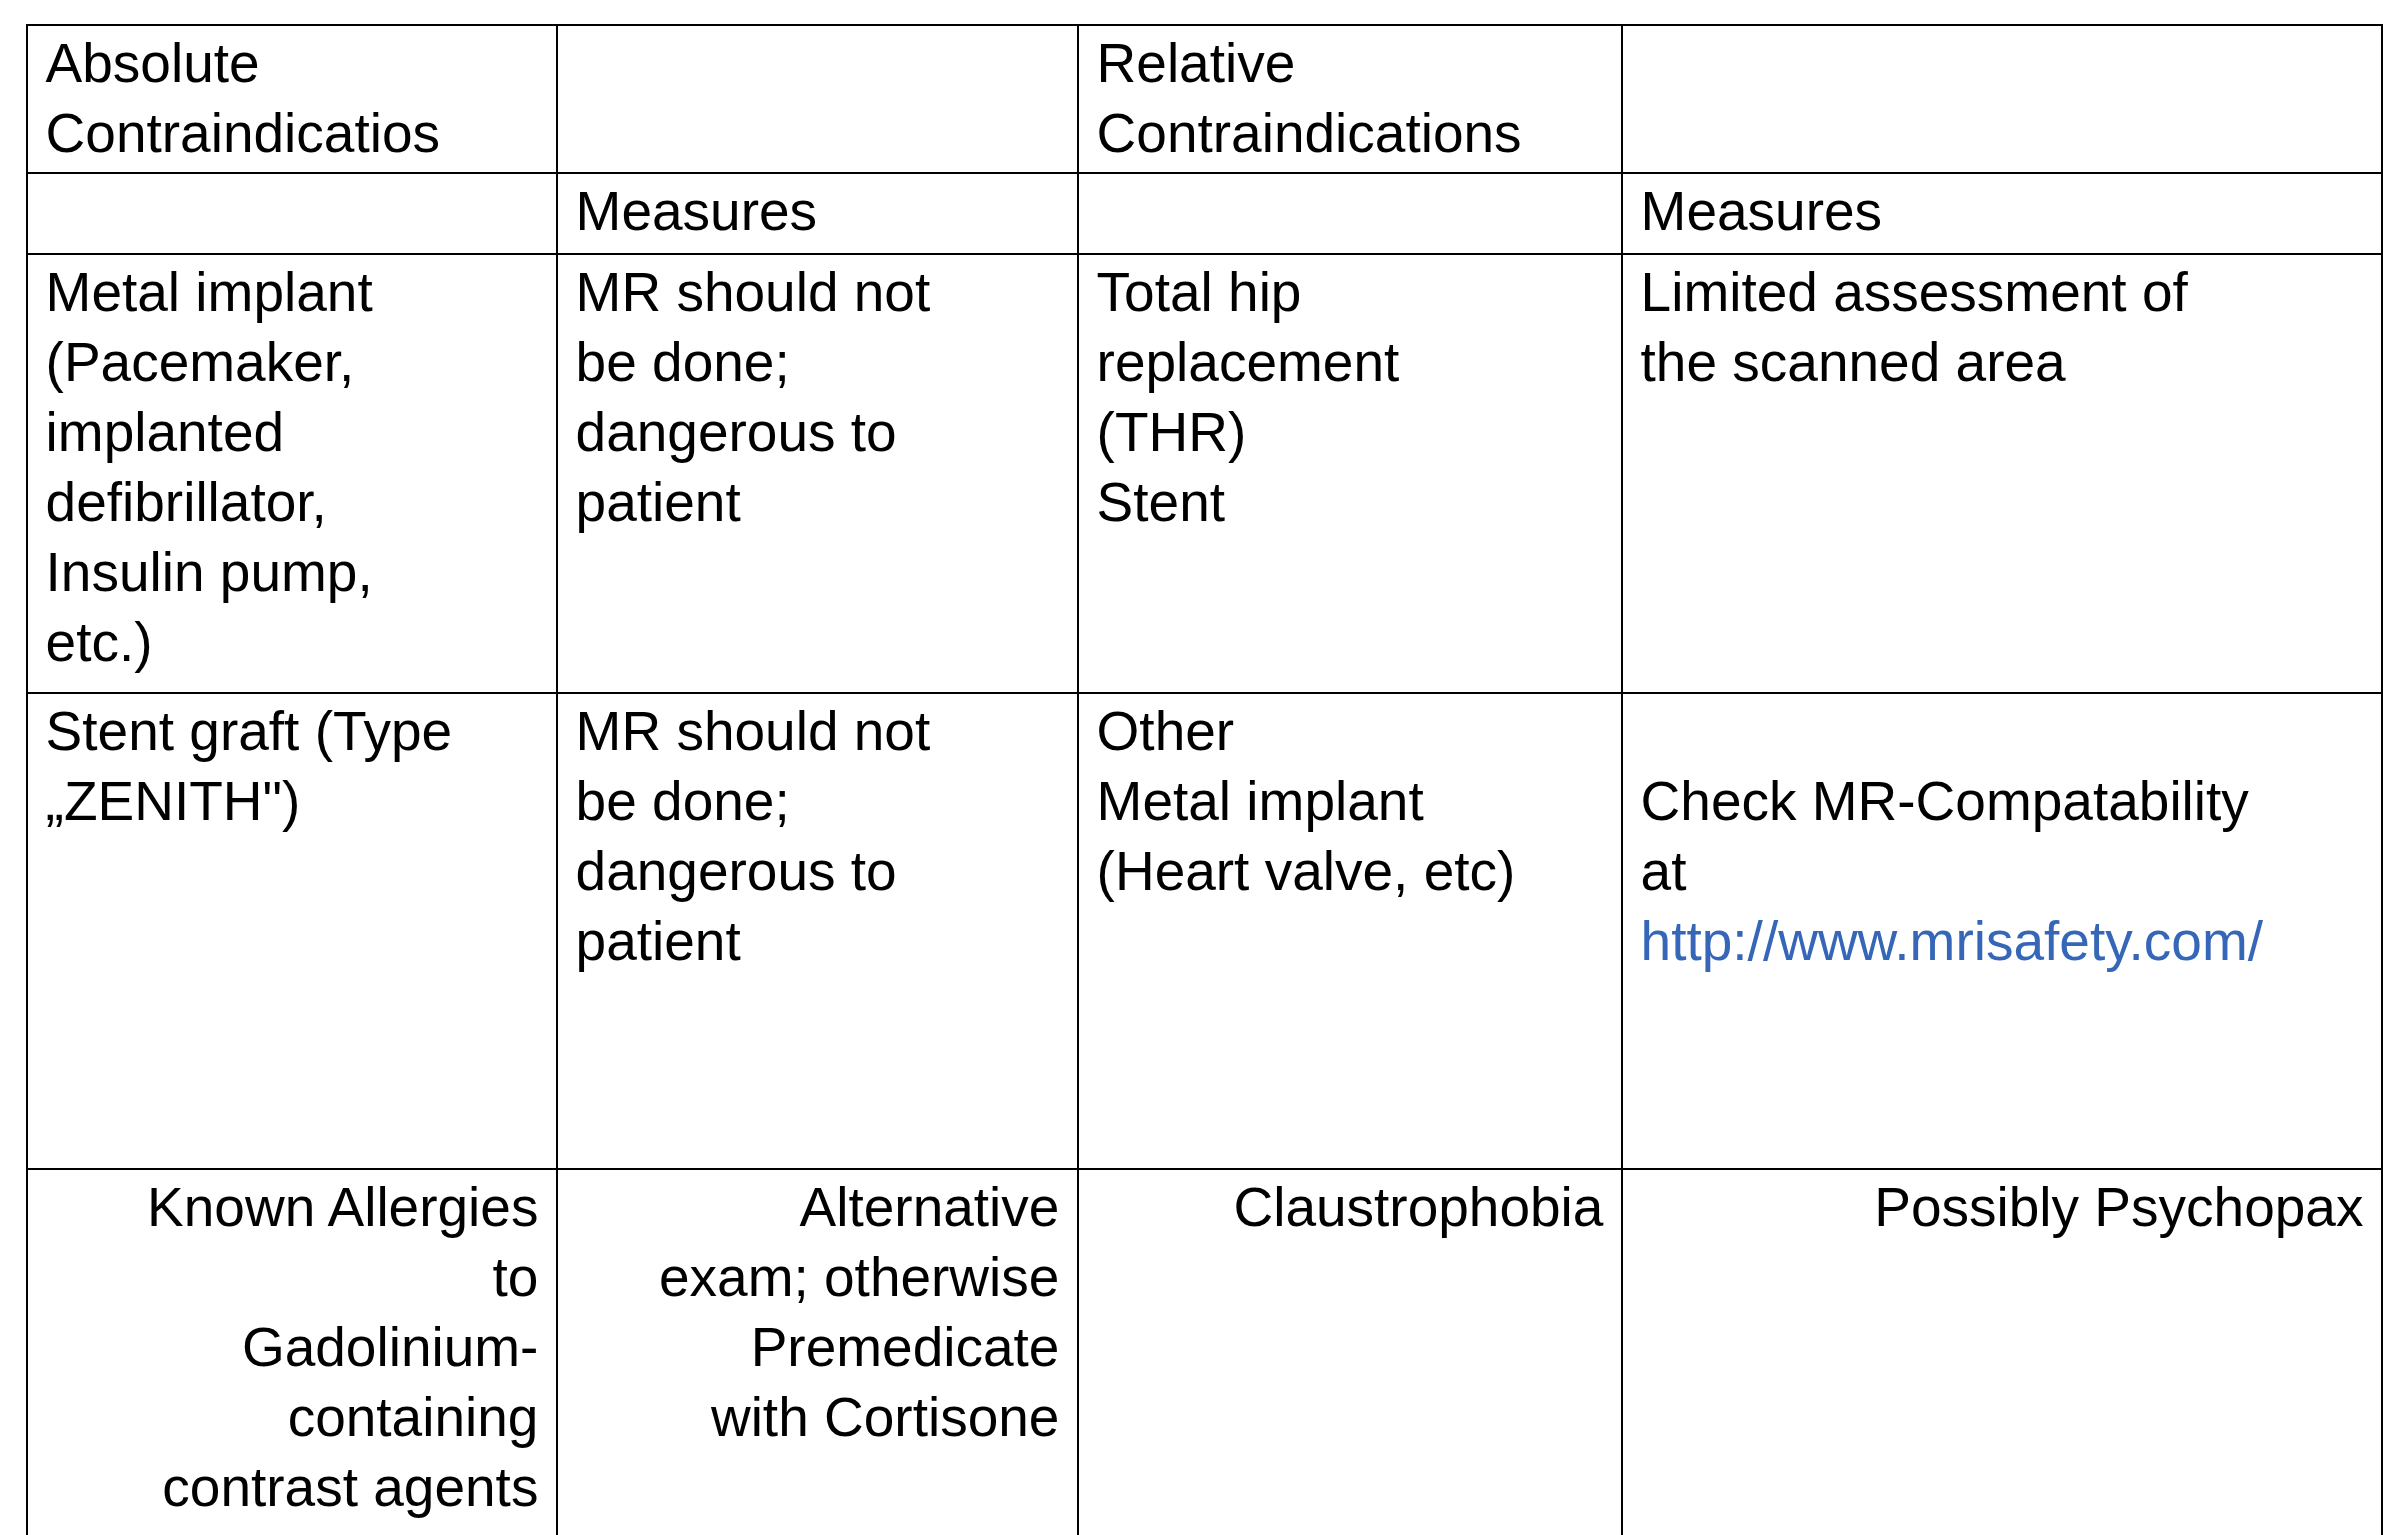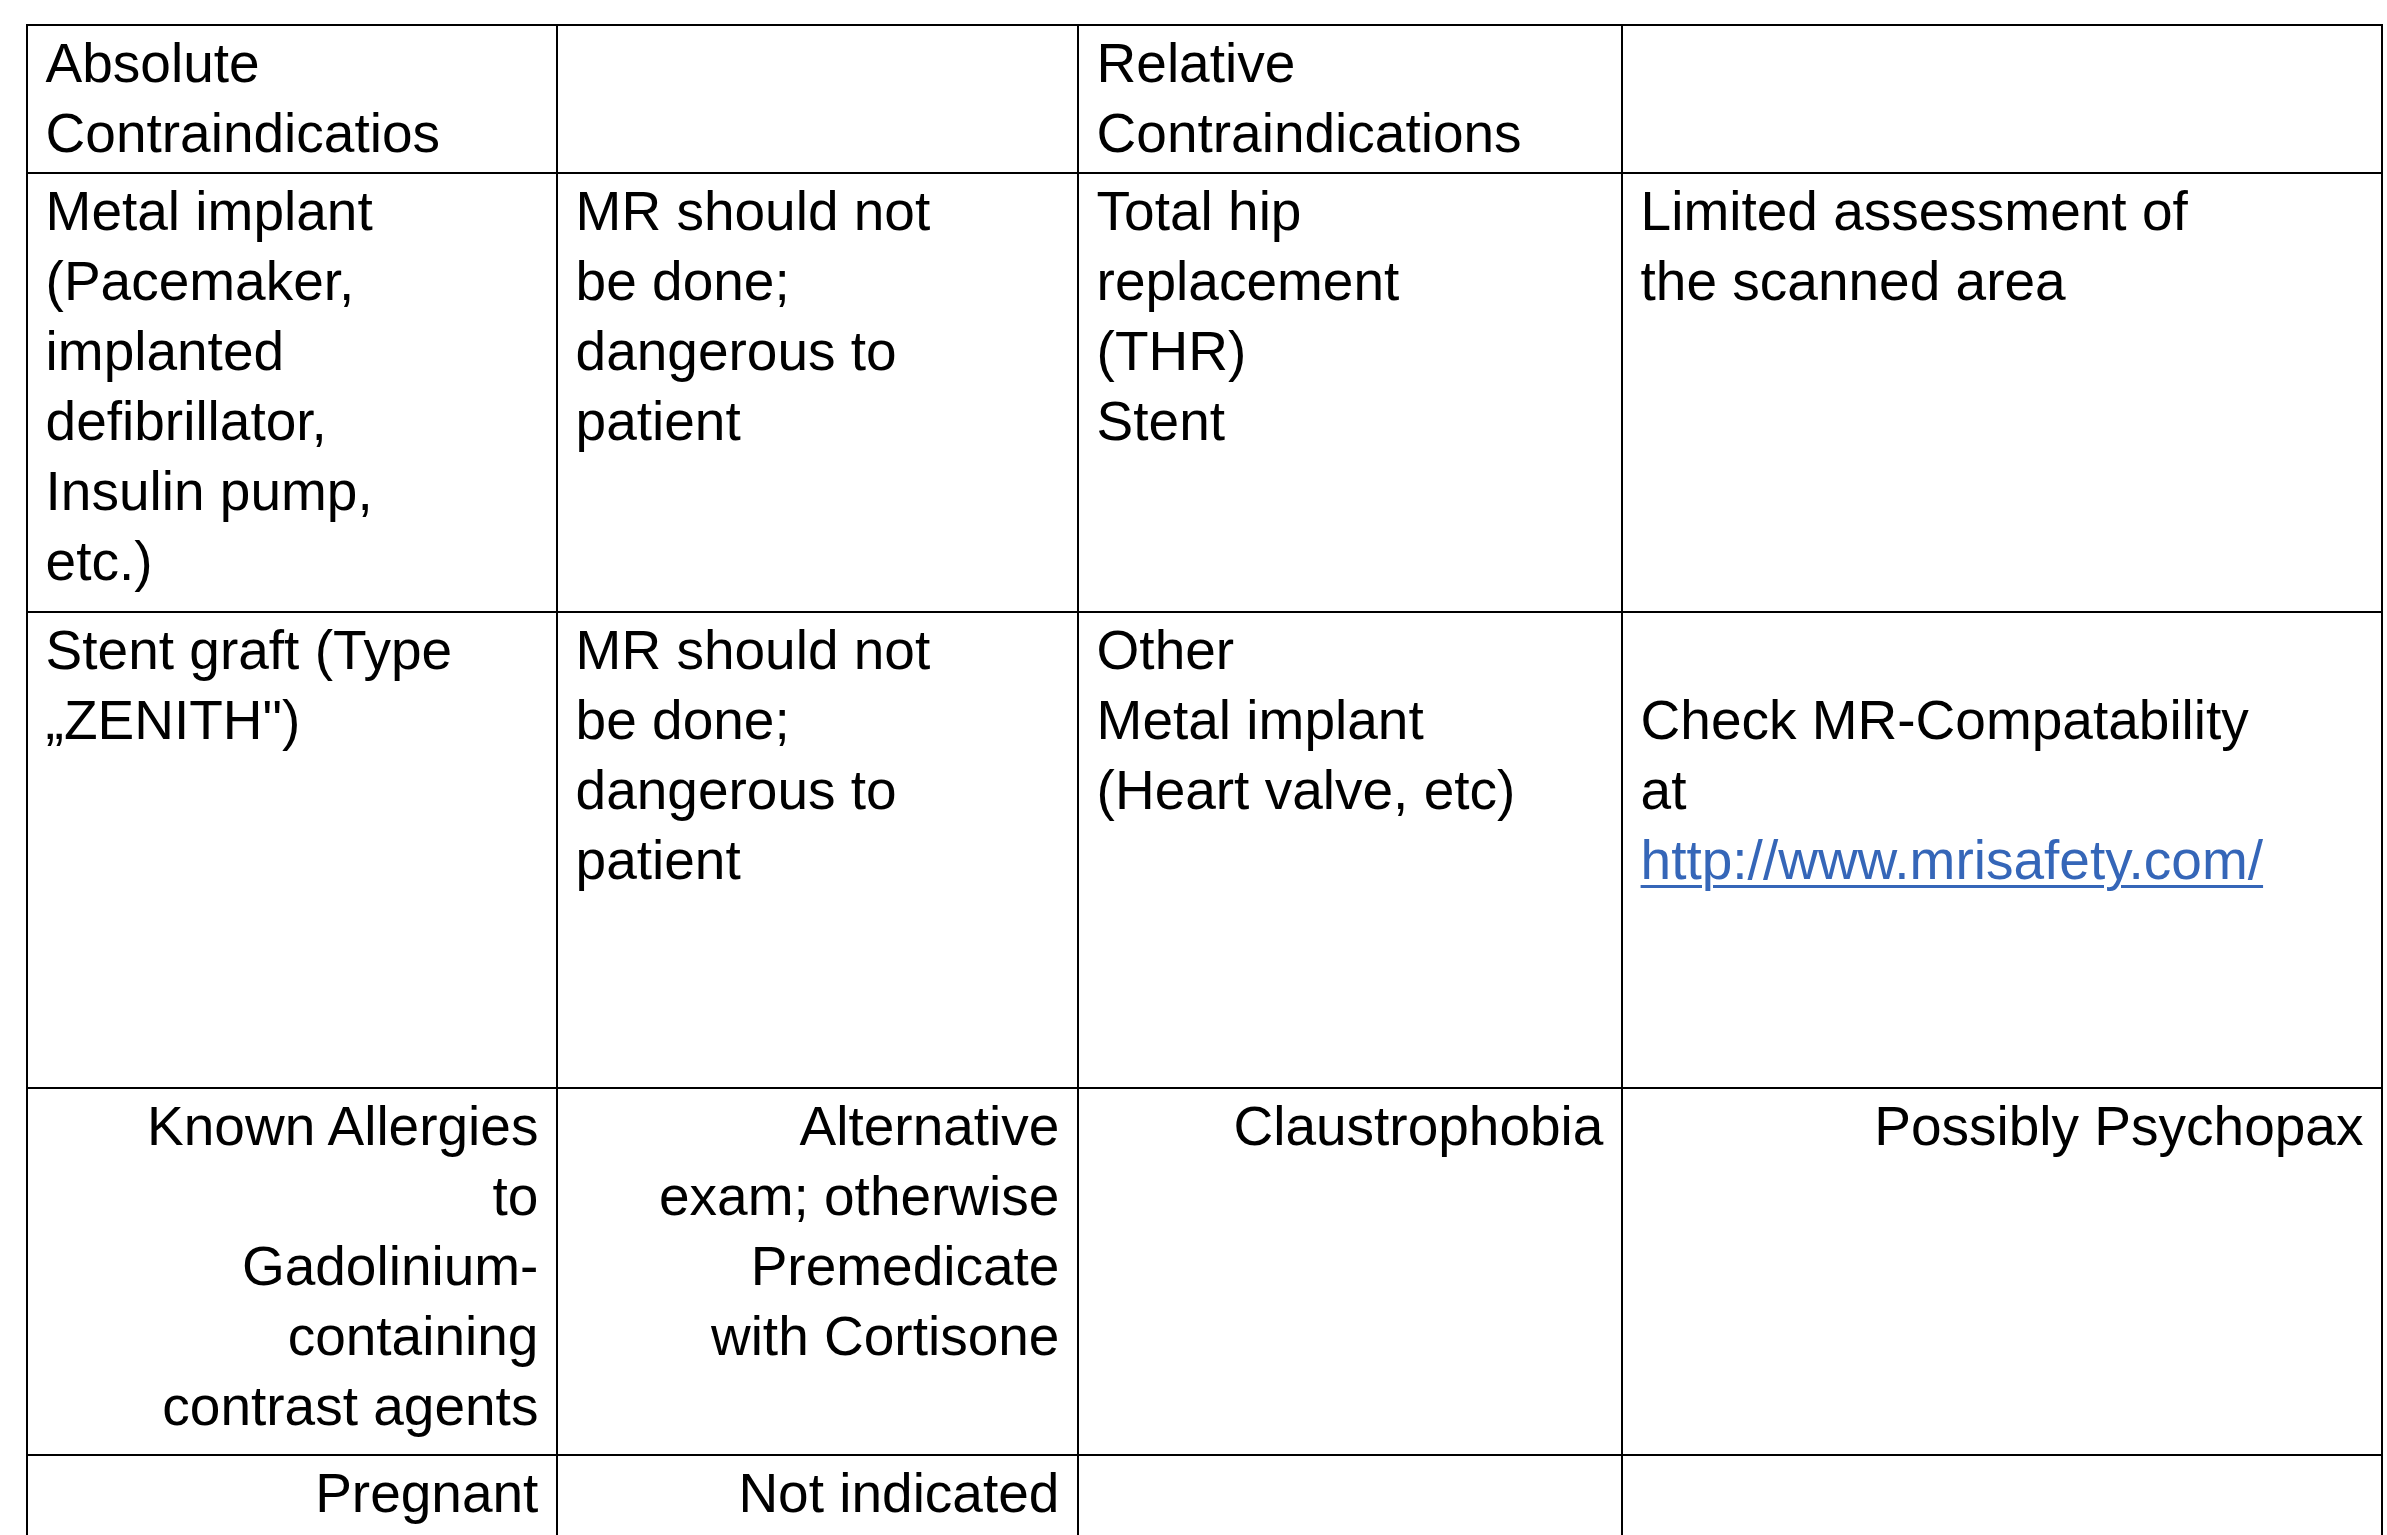--- a/index.html
+++ b/index.html
@@ -38,21 +38,20 @@
   tr.r3 { height: 367px; text-align: right; }
   tr.r4 { height: 83px; text-align: right; }
   .cell-text {
     display: block;
     white-space: pre-line;
   }
   a.safety-link {
     display: block;
     width: fit-content;
     color: #3566B8;
-    text-decoration: underline;
     text-decoration-thickness: 2.9px;
     text-underline-offset: 5.9px;
     cursor: pointer;
   }
 </style>
 </head>
 <body>
 
 <table class="contra">
   <colgroup>
@@ -62,20 +61,26 @@
       <col class="c4">
   </colgroup>
   <tbody>
       <tr class="h1">
     <td>Absolute
 Contraindicatios</td>
     <td></td>
     <td>Relative
 Contraindications</td>
     <td></td>
+  </tr>
+  <tr class="h2">
+    <td></td>
+    <td>Measures</td>
+    <td></td>
+    <td>Measures</td>
   </tr>
   <tr class="r1">
     <td>Metal implant
 (Pacemaker,
 implanted
 defibrillator,
 Insulin pump,
 etc.)</td>
     <td>MR should not
 be done;

